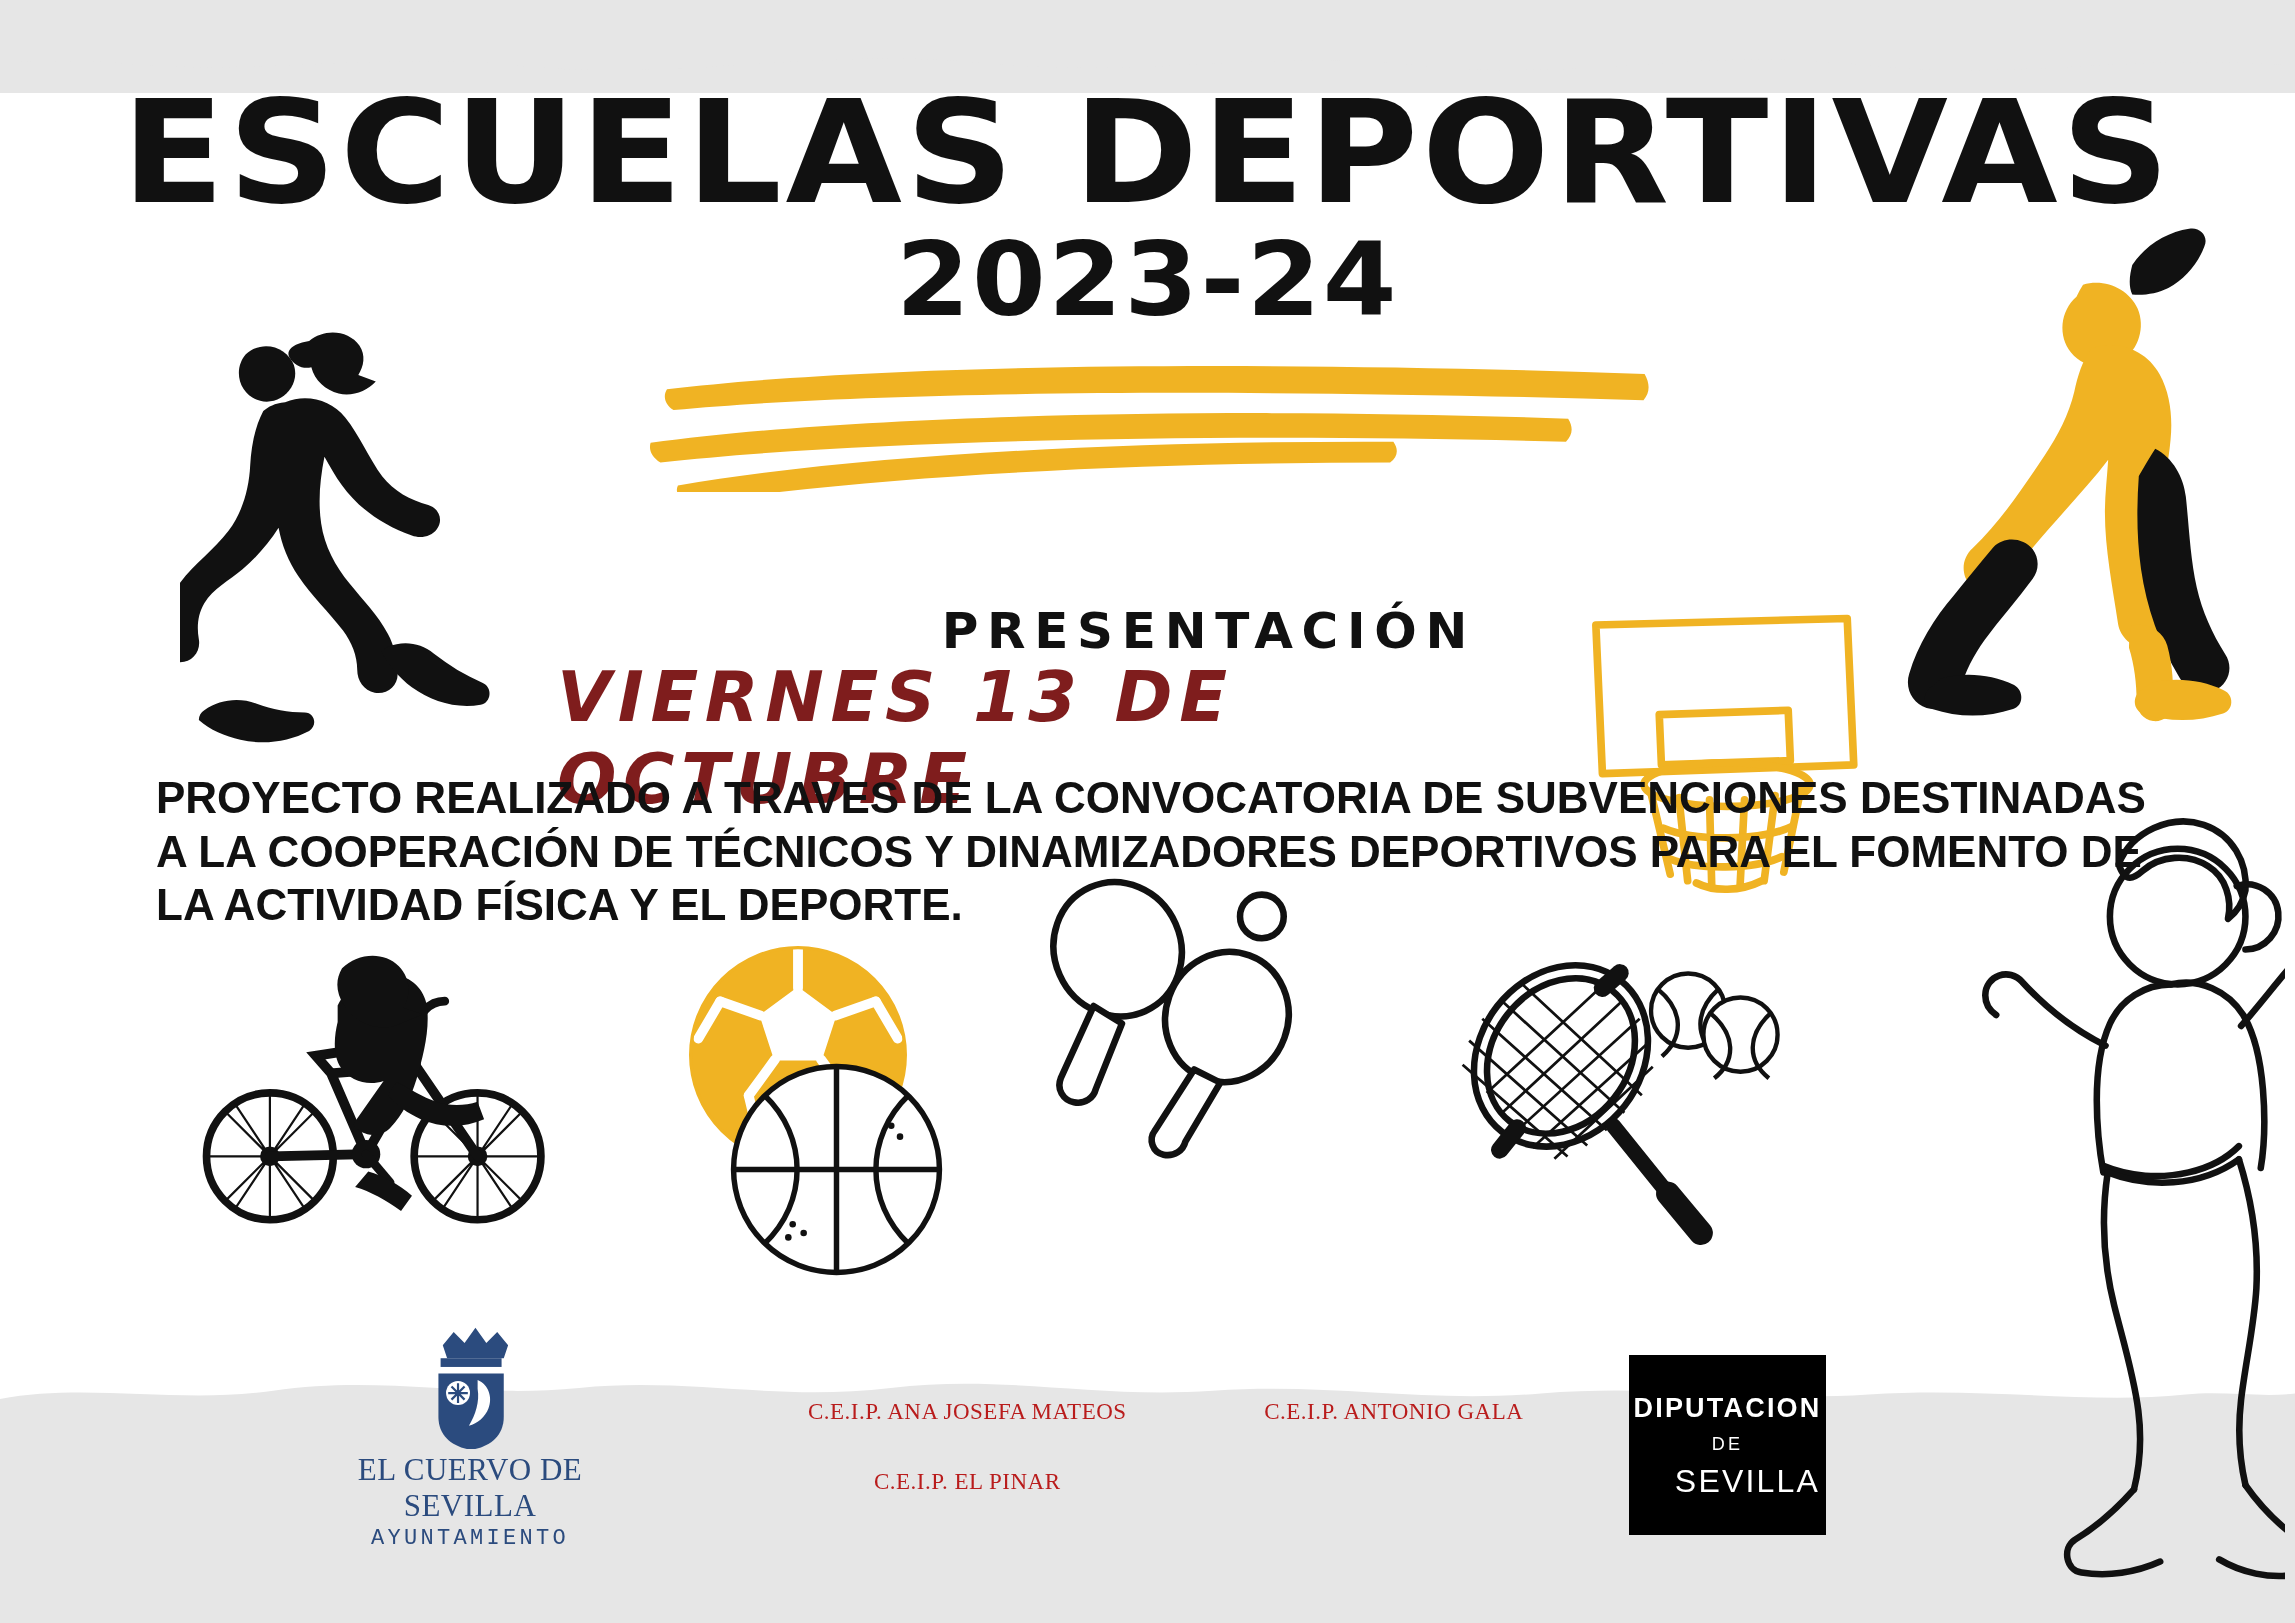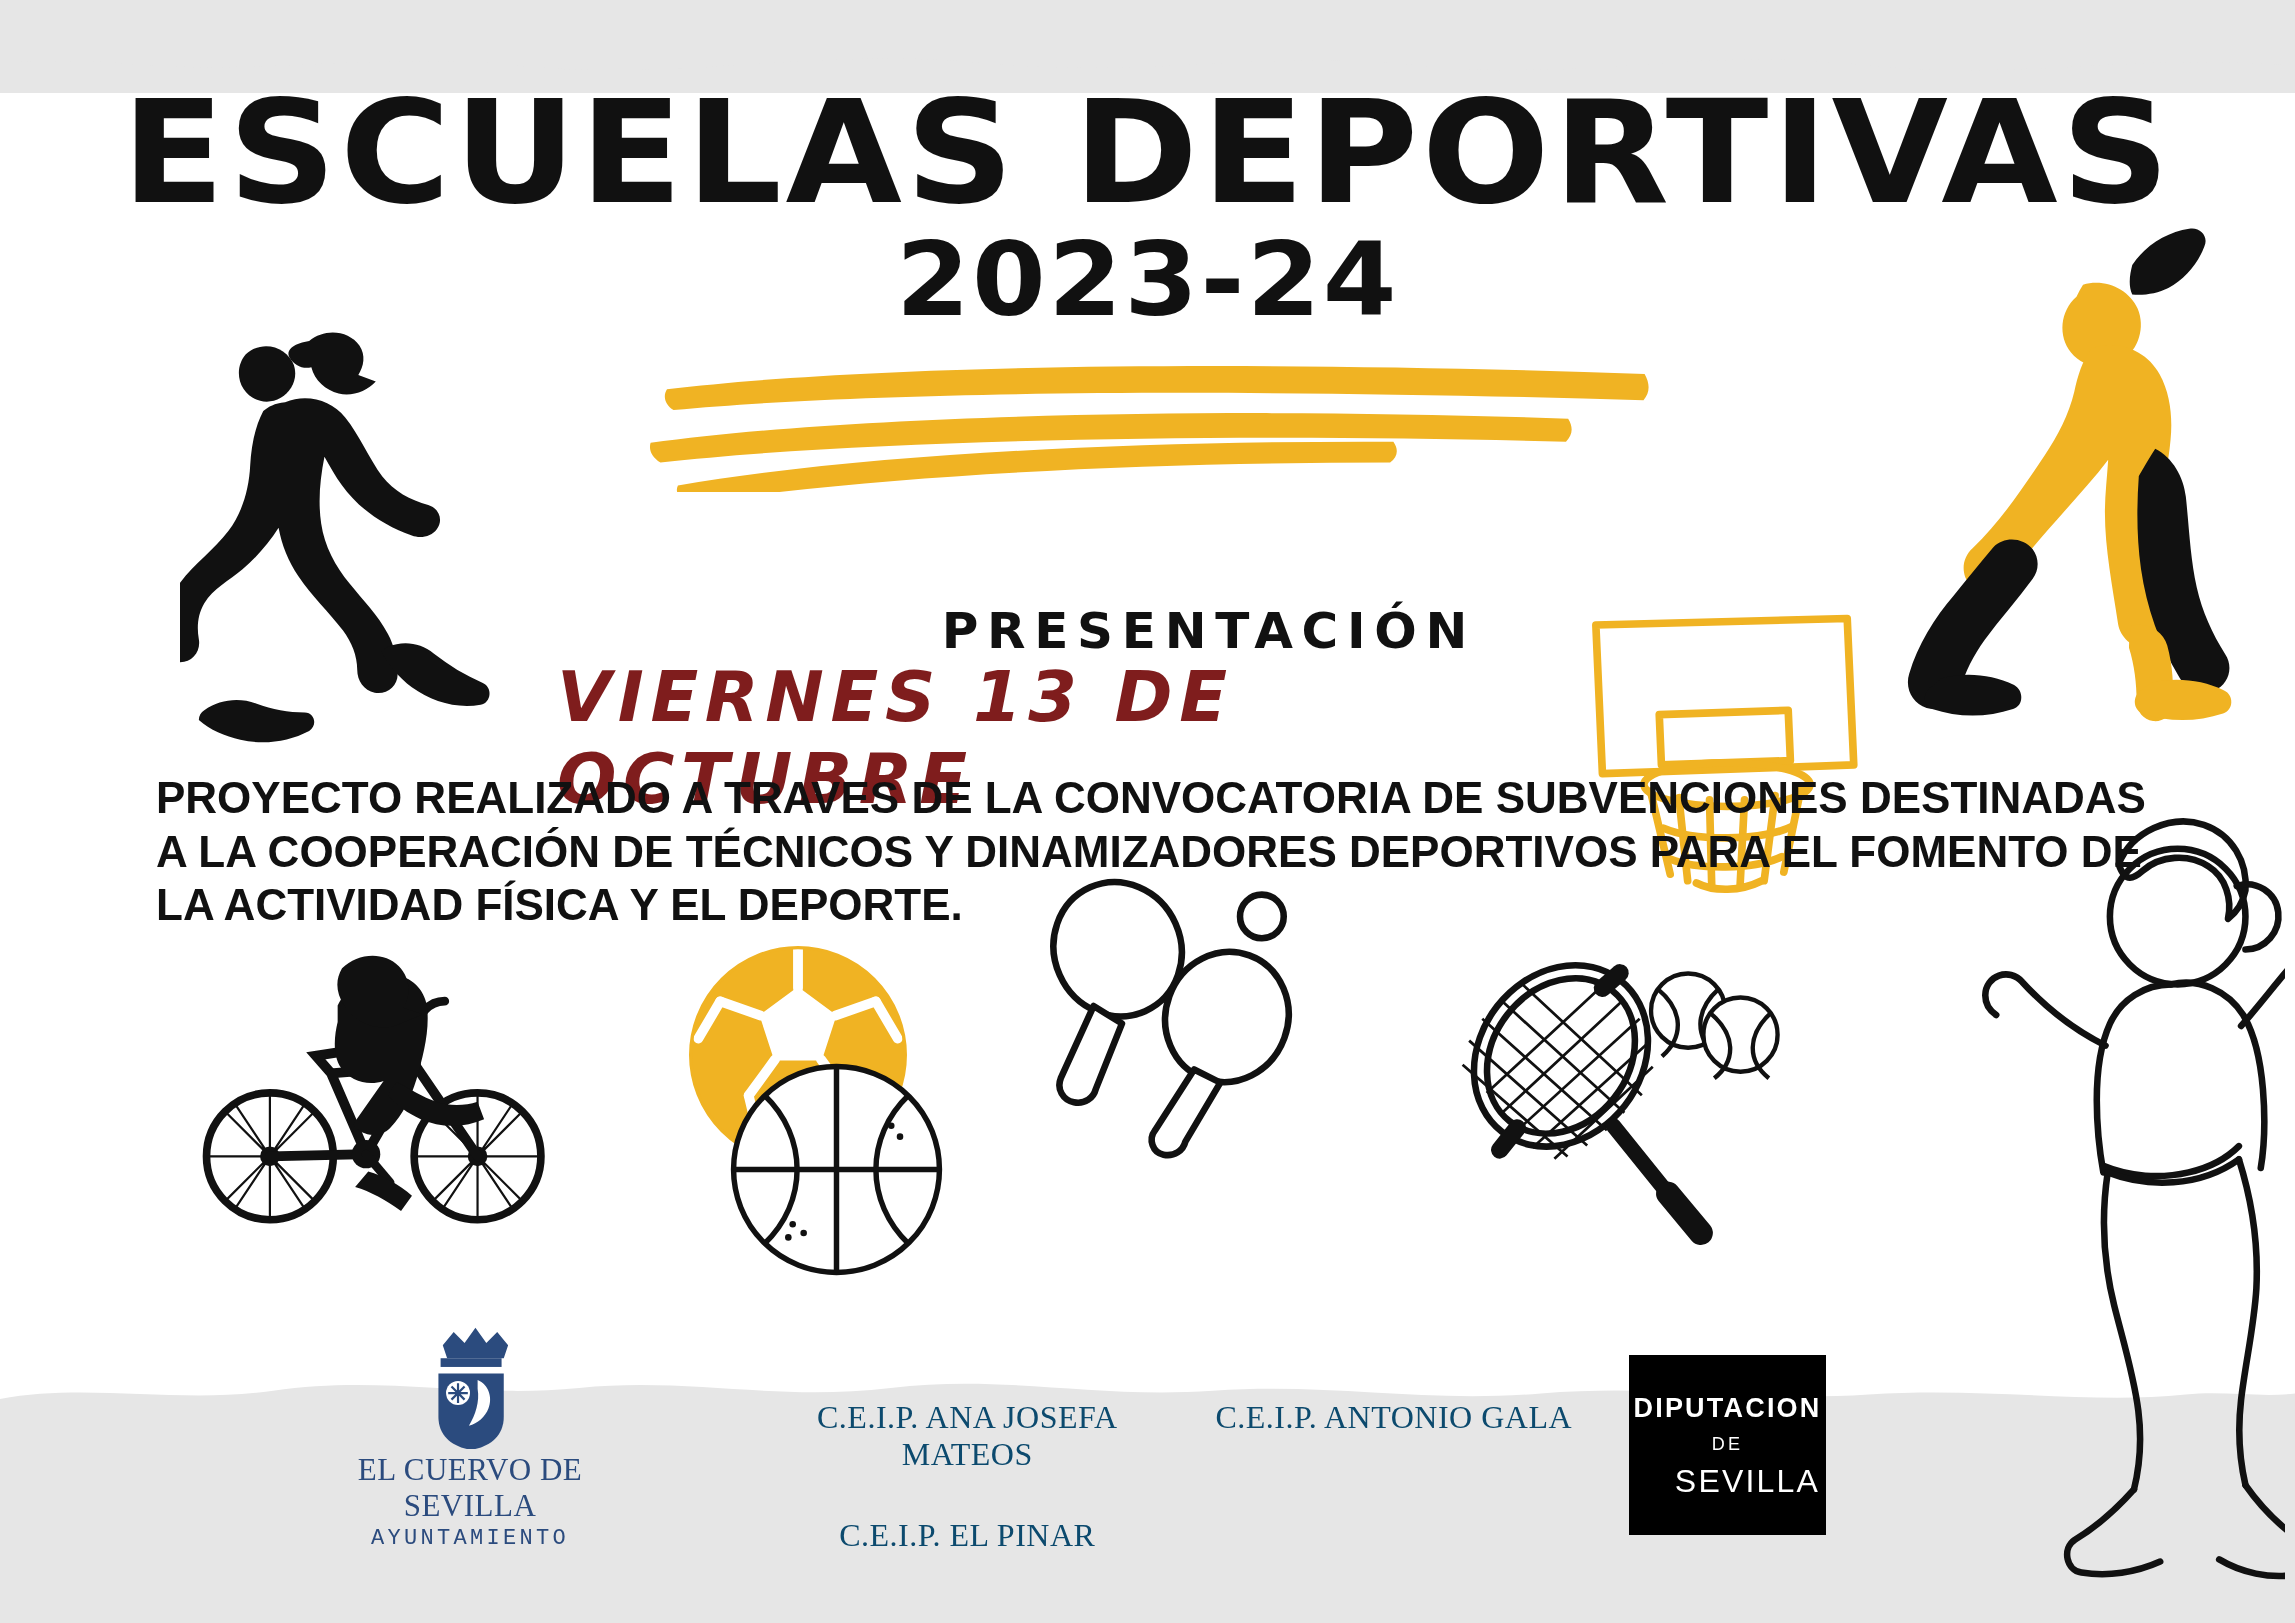--- a/index.html
+++ b/index.html
@@ -137,22 +137,22 @@
   }
   .schools {
     position: absolute;
     left: 754px; top: 1399px;
     width: 853px;
     z-index: 8;
     display: grid;
     grid-template-columns: 1fr 1fr;
     grid-row-gap: 44px;
     font-family: "Liberation Serif", serif;
-    font-size: 32px;
-    color: #0c4a6e;
+    font-size: 23px;
+    color: #b91c1c;
     text-align: center;
     letter-spacing: 0.5px;
   }
   .logo-dip {
     position: absolute;
     left: 1629px; top: 1355px;
     width: 197px;
     height: 180px;
     background: #000000;
     z-index: 8;

